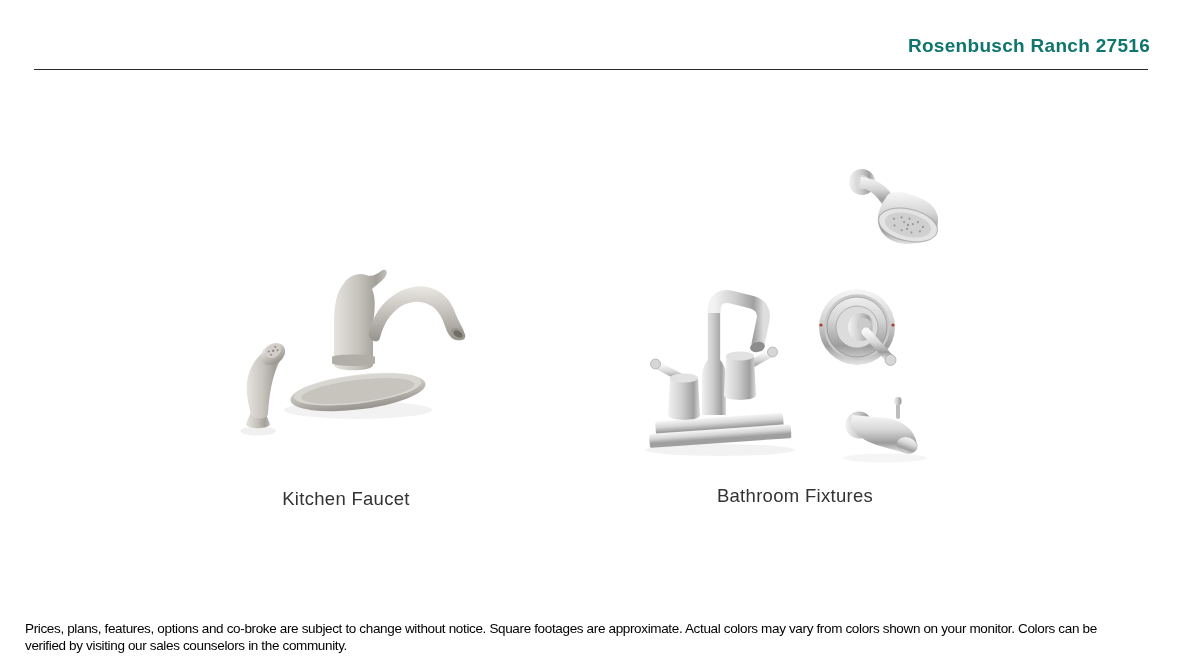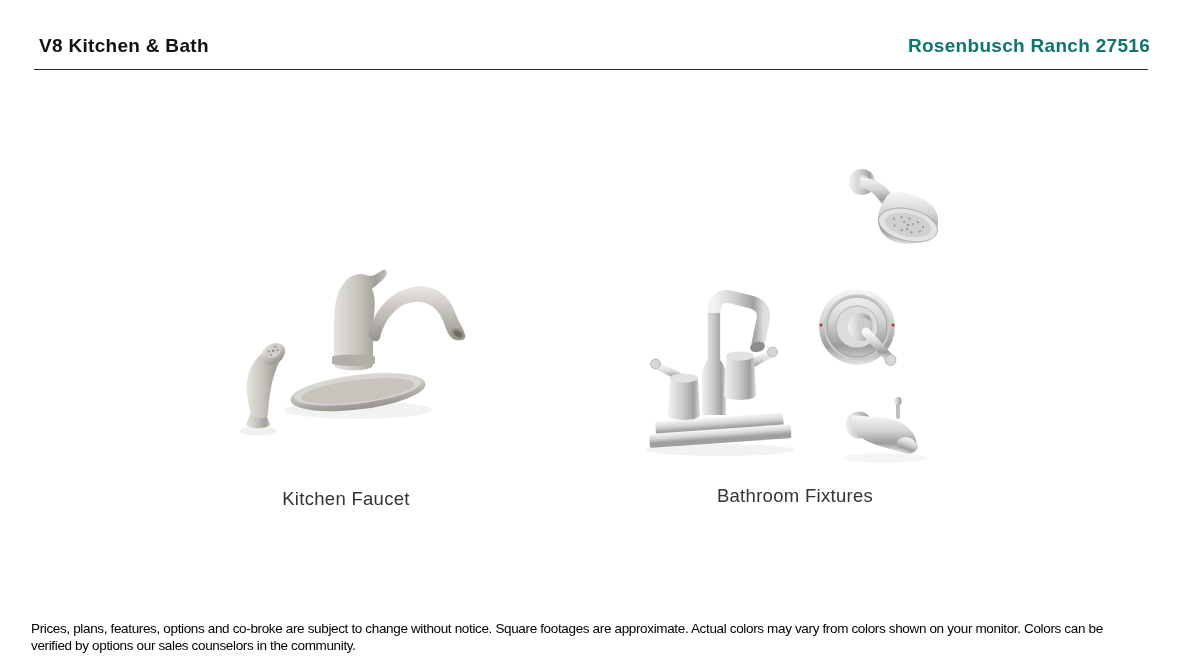--- a/index.html
+++ b/index.html
@@ -34,31 +34,30 @@
 
   .caption {
     position: absolute; width: 300px; text-align: center;
     font-size: 18.5px; font-weight: 500; color: #333; letter-spacing: 0.3px;
   }
   .caption-kitchen { left: 196px; top: 488px; }
   .caption-bath    { left: 645px; top: 485px; }
 
   
   .disclaimer {
-    position: absolute; left: 31px; top: 621px; width: 1145px;
+    position: absolute; left: 25px; top: 621px; width: 1145px;
     font-size: 13.5px; line-height: 16.5px; color: #000;
     letter-spacing: -0.35px;
   }
 </style>
 </head>
 <body>
 
 <div class="page">
 
-  <div class="hdr-title">V8 Kitchen &amp; Bath</div>
   <div class="hdr-plan">Rosenbusch Ranch 27516</div>
   <div class="hdr-rule"></div>
 
   <div class="fig fig-kitchen">
     <svg viewBox="0 0 250 175" width="250" height="175">
       <defs>
         <linearGradient id="kf-n1" x1="0" y1="0" x2="1" y2="0">
           <stop offset="0" stop-color="#e5e3de"></stop>
           <stop offset="0.45" stop-color="#c7c4be"></stop>
           <stop offset="0.8" stop-color="#a3a09a"></stop>
@@ -195,16 +194,16 @@
         <ellipse cx="267" cy="290" rx="10.5" ry="8" transform="rotate(20 267 290)" fill="url(#bf-c1)" stroke="#a5a5a5" stroke-width="0.5"></ellipse>
       </g>
     </svg>
   </div>
 
   <div class="caption caption-bath">Bathroom Fixtures</div>
   <div class="caption caption-kitchen">Kitchen Faucet</div>
 
   <div class="disclaimer">
     <div>Prices, plans, features, options and co-broke are subject to change without notice. Square footages are approximate. Actual colors may vary from colors shown on your monitor. Colors can be</div>
-    <div>verified by options our sales counselors in the community.</div>
+    <div>verified by visiting our sales counselors in the community.</div>
   </div>
 
 </div>
 
 </body></html>

